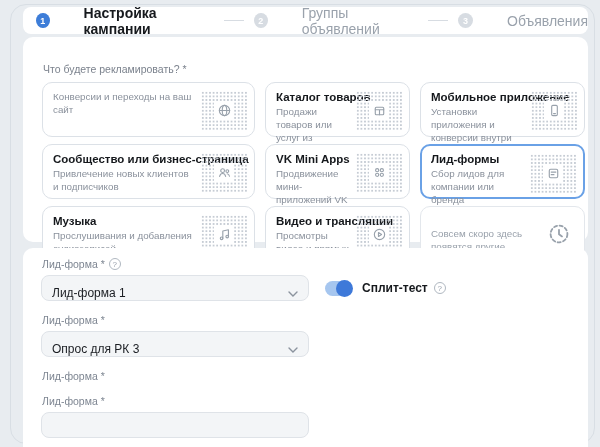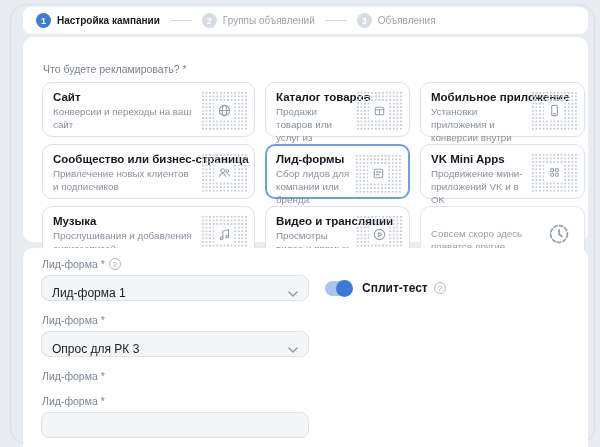--- a/index.html
+++ b/index.html
@@ -20,21 +20,21 @@
     background:#fff; border-radius:8px;
     display:flex; align-items:center; gap:10px; padding-left:13px;
   }
   .step { display:flex; align-items:center; gap:6px; cursor:pointer; }
   .step-circle {
     width:15px; height:15px; border-radius:50%;
     display:flex; align-items:center; justify-content:center;
     font-size:9px; font-weight:bold; color:#fff; background:#d7dce2;
   }
   .step.active .step-circle { background:#3d7dd8; }
-  .step-label { font-size:10px; color:#9aa2ac; }
+  .step-label { font-size:14px; color:#9aa2ac;margin-left:28px; }
   .step.active .step-label { color:#16191d; font-weight:bold; }
   .step-dash { width:22px; border-top:1px solid #d7dce2; }
   
   .card { position:absolute; left:23px; background:#fff; border-radius:10px; }
   .card-objectives { top:37px; width:565px; height:205px; padding:24px 10px; }
   .question { font-size:10.5px; color:#7b828d; margin:2px 0 7px 10px; }
   .grid { display:grid; grid-template-columns:213px 145px 165px; gap:7px 10px; margin-left:9px; }
   .tile {
     position:relative; height:55px; border:1px solid #dce1e7; border-radius:10px;
     padding:8px 10px 6px 10px; background:#fff; cursor:pointer;
@@ -108,21 +108,20 @@
     <span class="step-circle">3</span>
     <span class="step-label">Объявления</span>
   </div>
 </div>
 
 <div class="card card-objectives">
   <div class="question">Что будете рекламировать? *</div>
   <div class="grid">
 
     <div class="tile">
-      <div class="tile-title">Сайт</div>
       <div class="tile-sub">Конверсии и переходы на ваш сайт</div>
       <div class="pattern">
           <span class="glyph">
         <svg width="15" height="15" viewBox="0 0 16 16">
               <circle cx="8" cy="8" r="5.5"></circle>
               <ellipse cx="8" cy="8" rx="2.4" ry="5.5"></ellipse>
               <line x1="2.5" y1="8" x2="13.5" y2="8"></line>
             </svg>
       </span>
         </div>
@@ -162,44 +161,44 @@
         <svg width="15" height="15" viewBox="0 0 16 16">
               <circle cx="6" cy="6" r="2"></circle>
               <path d="M2.8 12.2c.4-2 1.6-3.1 3.2-3.1s2.8 1.1 3.2 3.1"></path>
               <circle cx="11" cy="6.5" r="1.5"></circle>
               <path d="M10.8 9.4c1.4.2 2.2 1.1 2.5 2.6"></path>
             </svg>
       </span>
         </div>
     </div>
 
-    <div class="tile selected">
-      <div class="tile-title">Лид-формы</div>
-      <div class="tile-sub">Сбор лидов для компании или бренда</div>
-      <div class="pattern">
-          <span class="glyph">
-        <svg width="15" height="15" viewBox="0 0 16 16">
-              <rect x="3.5" y="3.5" width="9" height="9" rx="1.5"></rect>
-              <line x1="5.5" y1="6.5" x2="10.5" y2="6.5"></line>
-              <line x1="5.5" y1="9.2" x2="8.5" y2="9.2"></line>
-            </svg>
-      </span>
-        </div>
-    </div>
-
     <div class="tile">
       <div class="tile-title">VK Mini Apps</div>
       <div class="tile-sub">Продвижение мини-приложений VK и в ОК</div>
       <div class="pattern">
           <span class="glyph">
         <svg width="15" height="15" viewBox="0 0 16 16">
               <circle cx="5.5" cy="5.5" r="1.7"></circle>
               <circle cx="10.5" cy="5.5" r="1.7"></circle>
               <circle cx="5.5" cy="10.5" r="1.7"></circle>
               <circle cx="10.5" cy="10.5" r="1.7"></circle>
+            </svg>
+      </span>
+        </div>
+    </div>
+
+    <div class="tile selected">
+      <div class="tile-title">Лид-формы</div>
+      <div class="tile-sub">Сбор лидов для компании или бренда</div>
+      <div class="pattern">
+          <span class="glyph">
+        <svg width="15" height="15" viewBox="0 0 16 16">
+              <rect x="3.5" y="3.5" width="9" height="9" rx="1.5"></rect>
+              <line x1="5.5" y1="6.5" x2="10.5" y2="6.5"></line>
+              <line x1="5.5" y1="9.2" x2="8.5" y2="9.2"></line>
             </svg>
       </span>
         </div>
     </div>
 
     <div class="tile">
       <div class="tile-title">Музыка</div>
       <div class="tile-sub">Прослушивания и добавления аудиозаписей</div>
       <div class="pattern">
           <span class="glyph">

